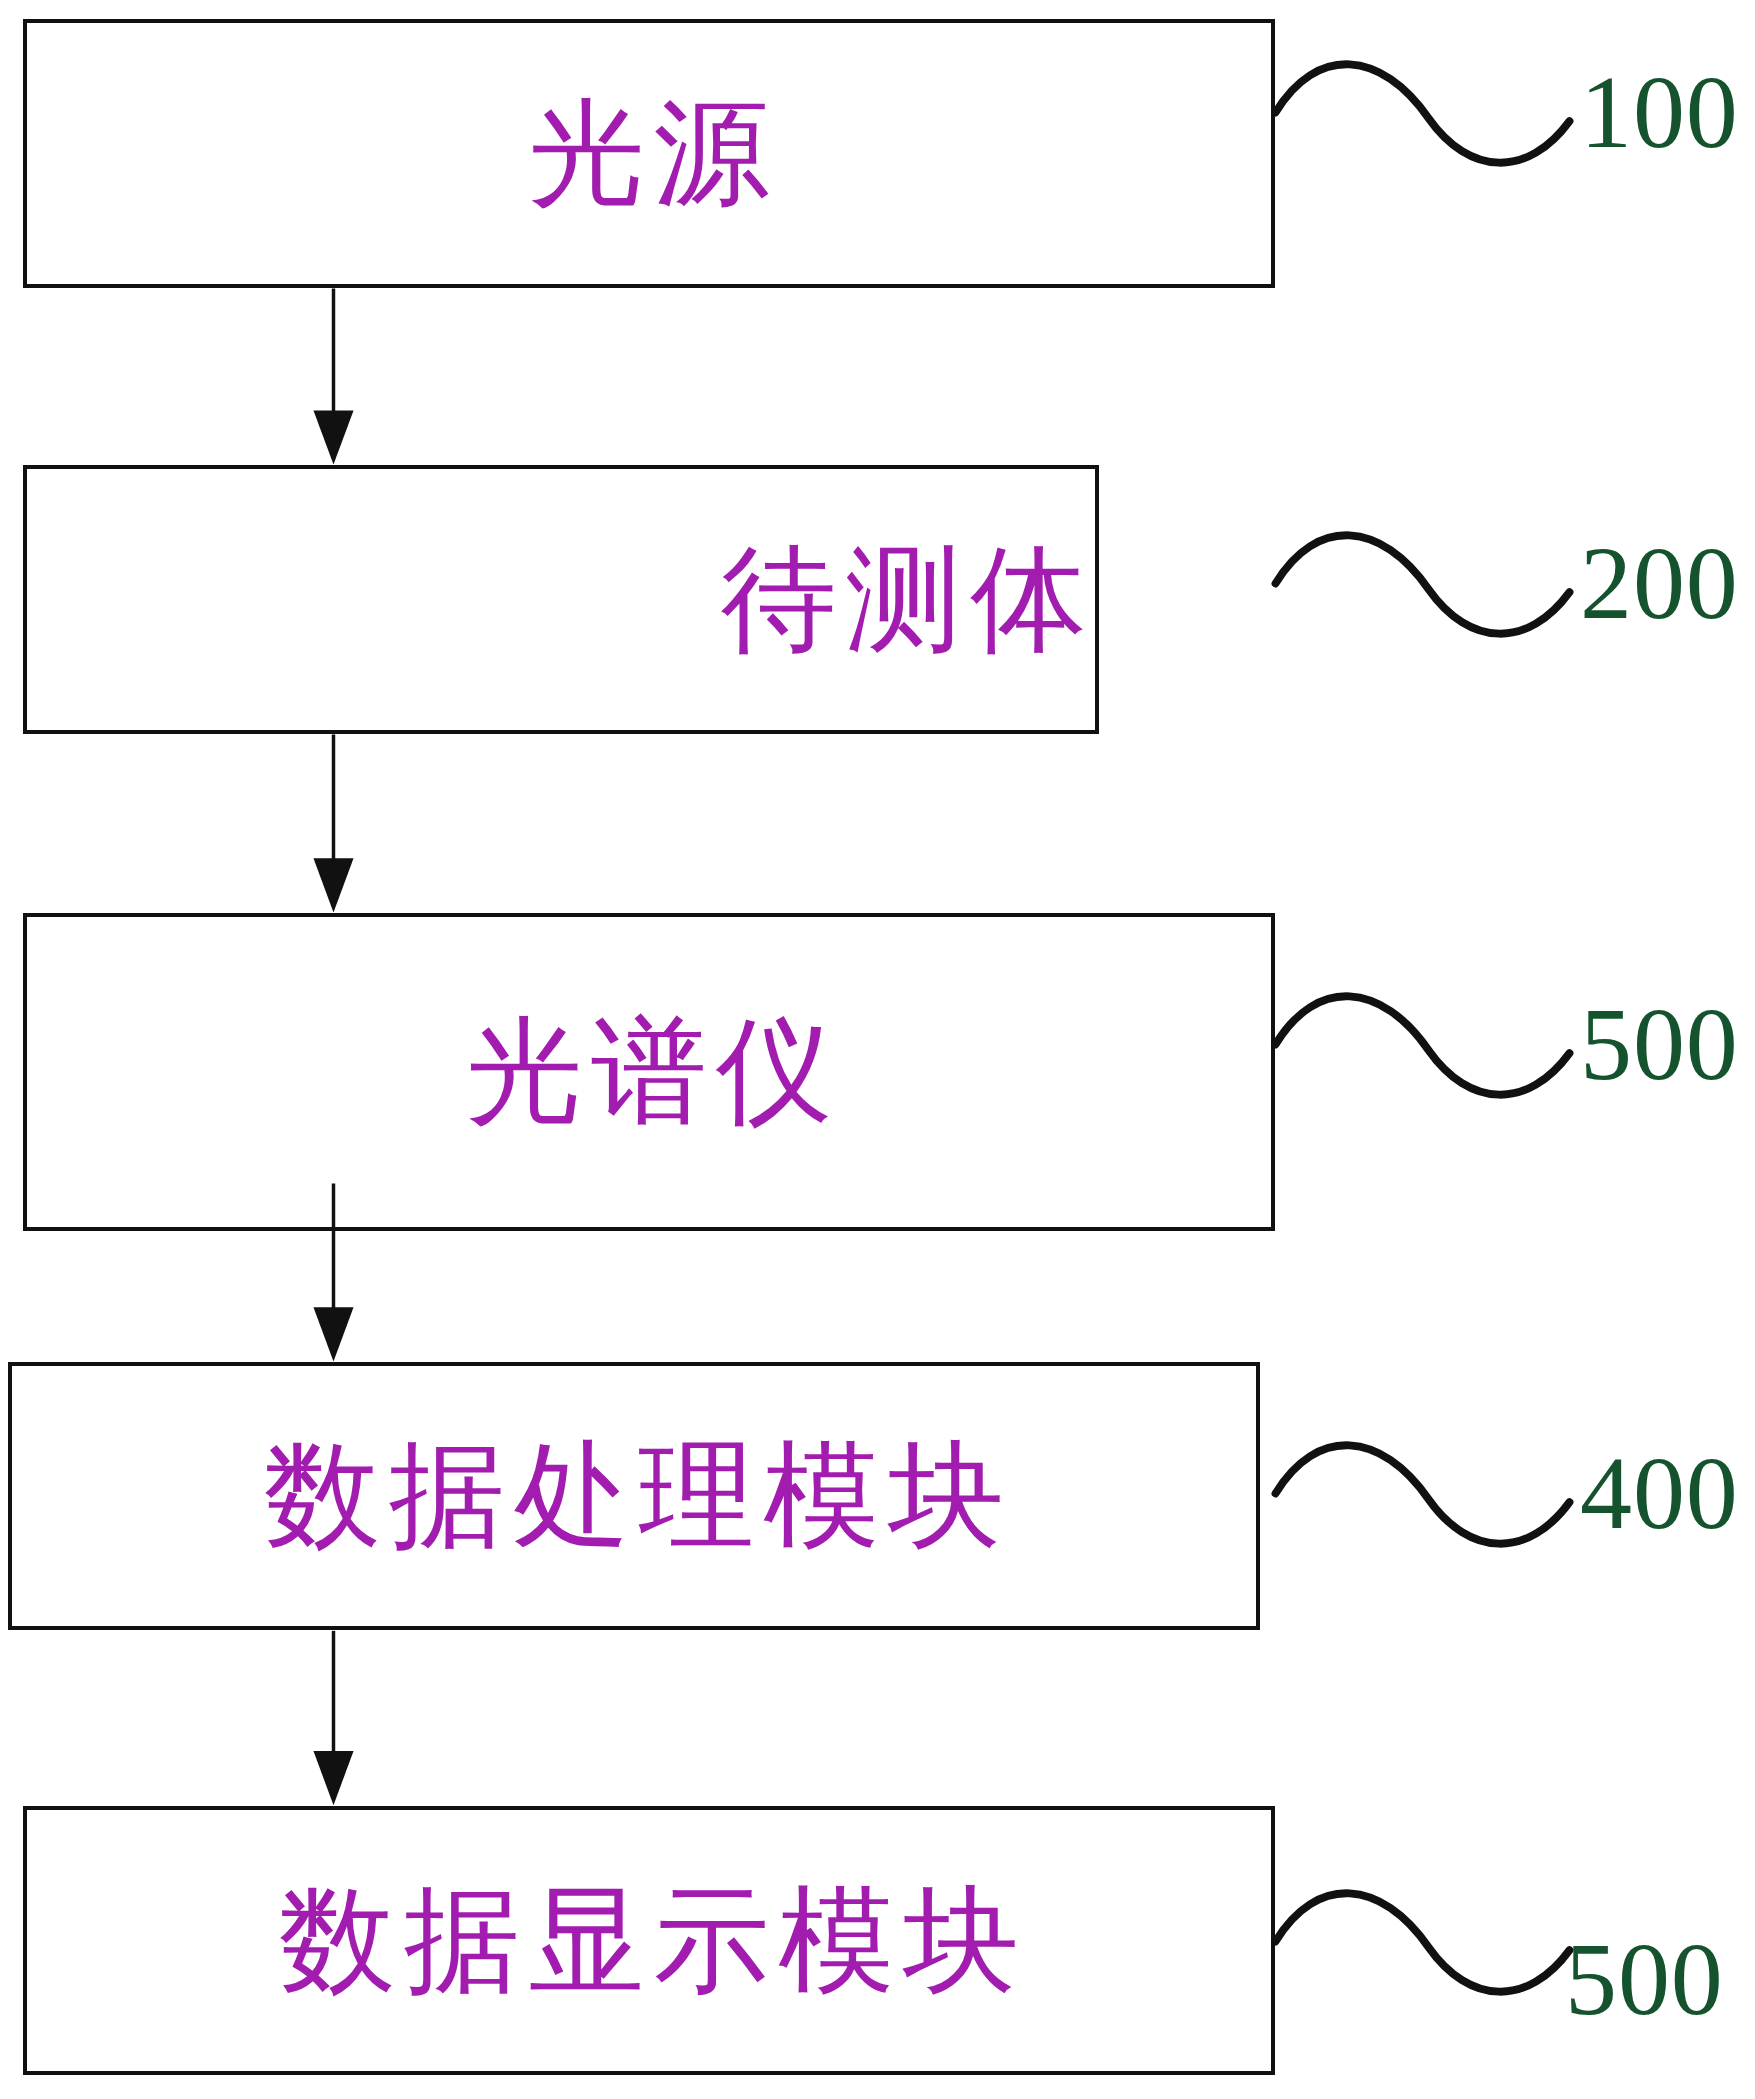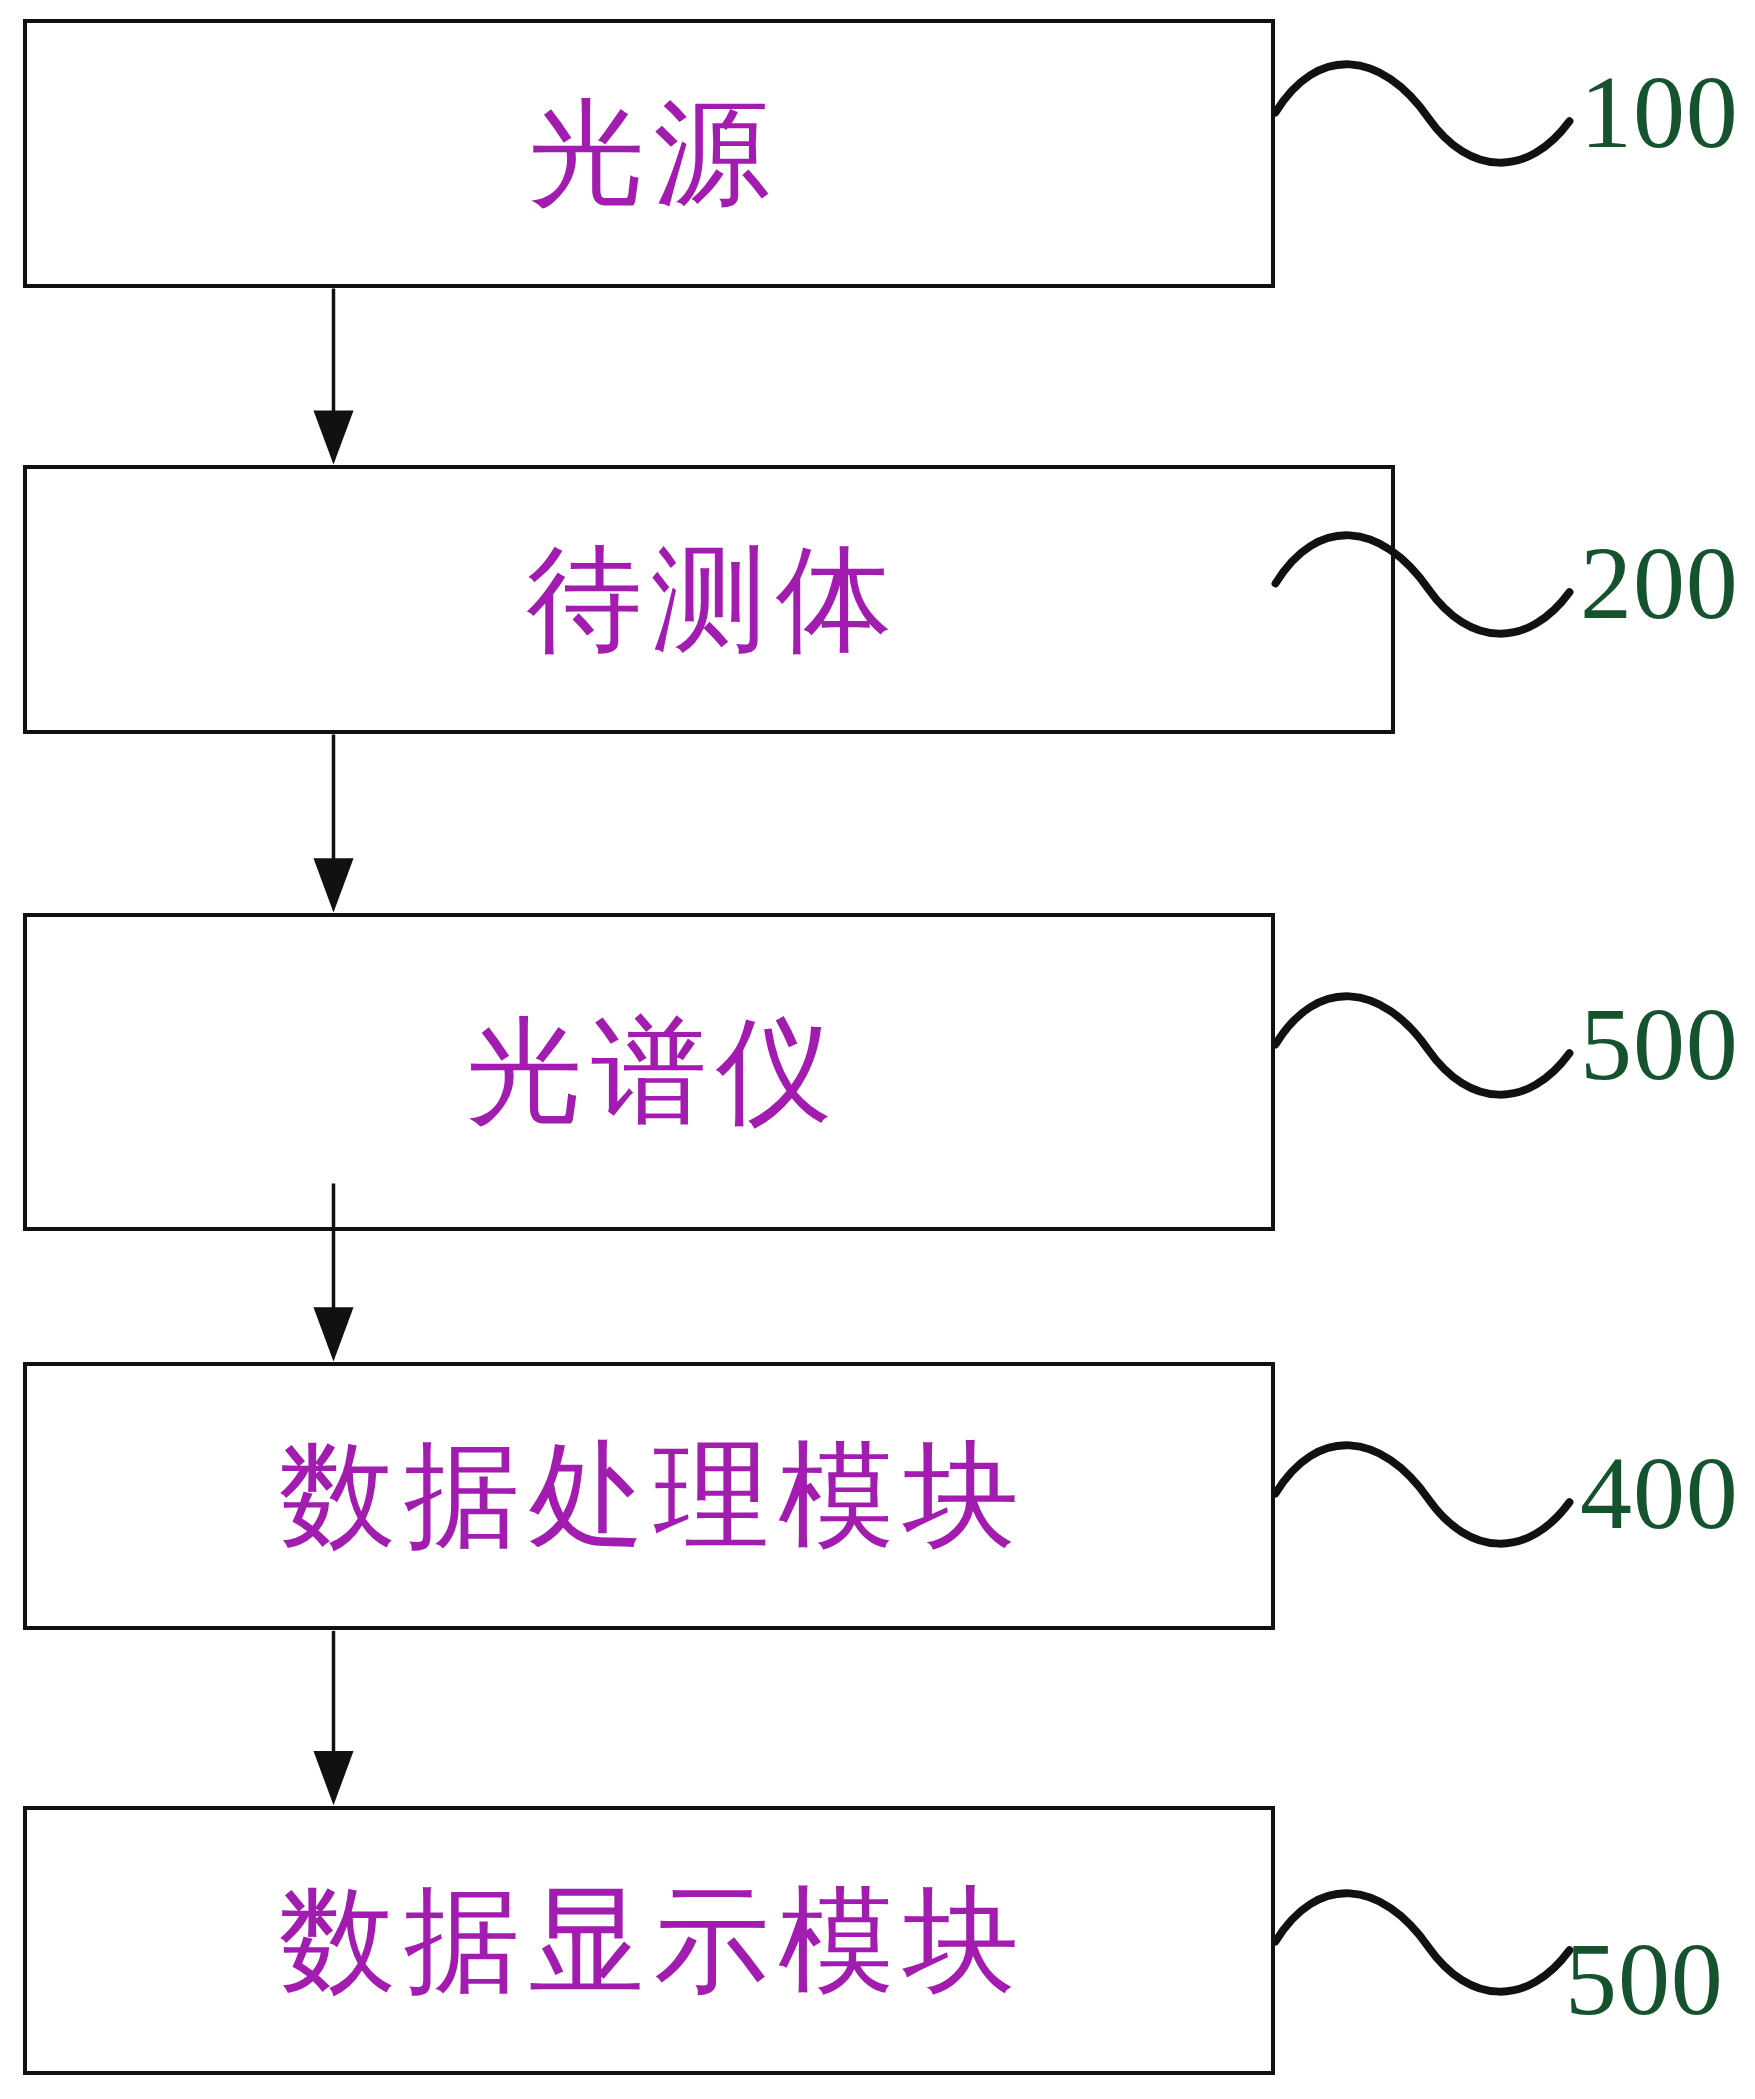--- a/index.html
+++ b/index.html
@@ -62,27 +62,27 @@
   }
 </style>
 </head>
 <body>
 
 <div id="canvas">
 
   <div class="node" id="node-0" style="left: 23px; top: 19.3px; width: 1252px; height: 269px; border-color: rgb(17, 17, 17);">
     <span class="node-label">光源</span>
   </div>
-  <div class="node" id="node-1" style="left: 23px; top: 465px; width: 1372px; height: 269px; border-color: rgb(17, 17, 17);">
+  <div class="node" id="node-1" style="left: 23px; top: 465px; width: 1076px; height: 269px; border-color: rgb(17, 17, 17); justify-content: flex-end;">
     <span class="node-label">待测体</span>
   </div>
   <div class="node" id="node-2" style="left: 23px; top: 913px; width: 1252px; height: 318px; border-color: rgb(17, 17, 17);">
     <span class="node-label">光谱仪</span>
   </div>
-  <div class="node" id="node-3" style="left: 23px; top: 1362px; width: 1252px; height: 268px; border-color: rgb(17, 17, 17);">
+  <div class="node" id="node-3" style="left: 8px; top: 1362px; width: 1252px; height: 268px; border-color: rgb(17, 17, 17);">
     <span class="node-label">数据处理模块</span>
   </div>
   <div class="node" id="node-4" style="left: 23px; top: 1806px; width: 1252px; height: 269px; border-color: rgb(17, 17, 17);">
     <span class="node-label">数据显示模块</span>
   </div>
 
   <div class="connector" id="arrow-0" style="left: 303px; top: 288px; width: 61px; height: 177px;">
       <svg width="61" height="177" viewBox="0 0 70 202">
         <line x1="35" y1="0" x2="35" y2="146" stroke="#111111" stroke-width="4"></line>
         <path d="M 12 140 L 58 140 L 35 202 Z" fill="#111111"></path>

